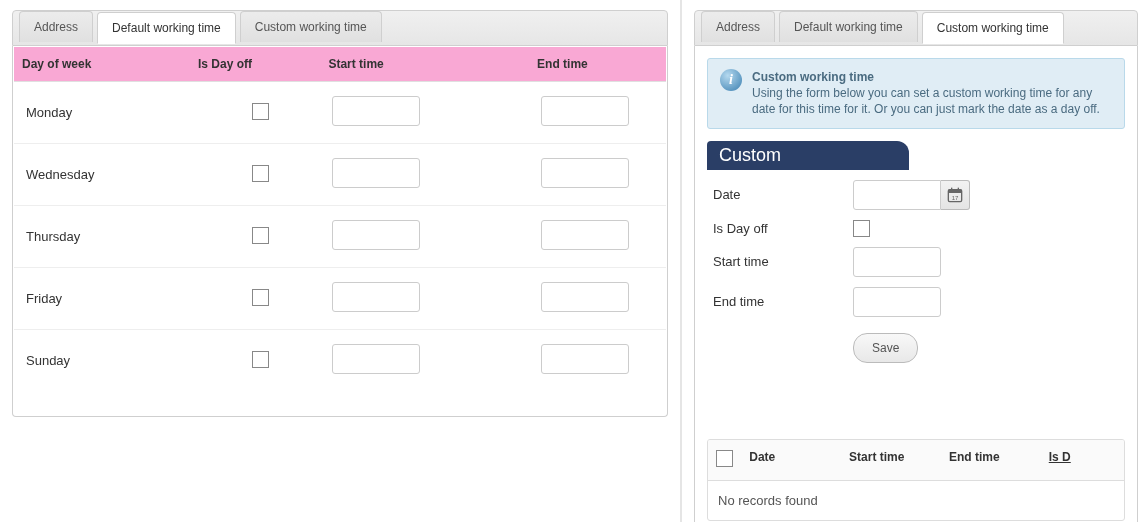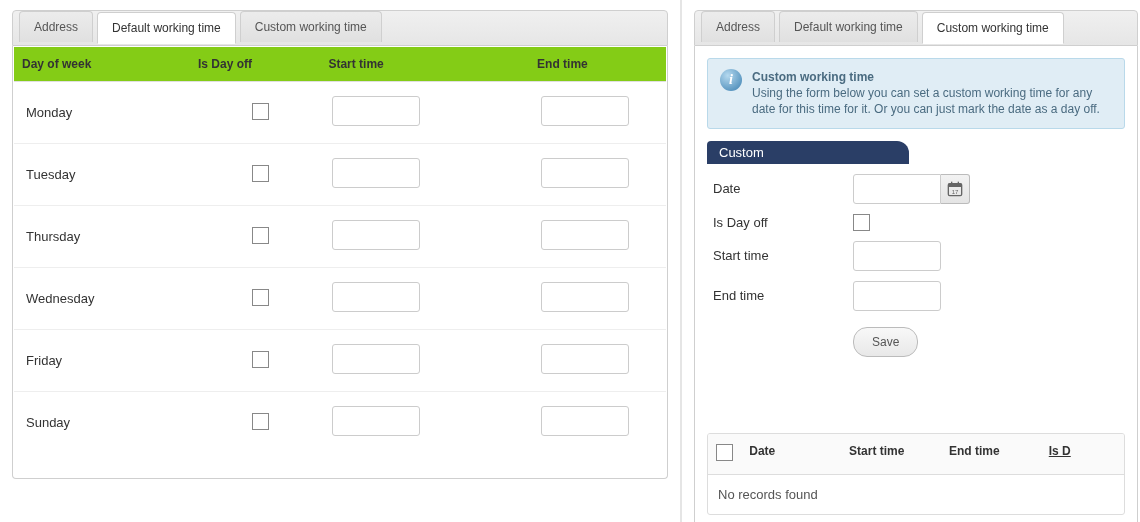--- a/index.html
+++ b/index.html
@@ -92,21 +92,21 @@
   table.grid {
     width: 100%;
     border-collapse: collapse;
   }
   table.grid th {
     text-align: left;
     font-weight: bold;
     font-size: 12px;
     padding: 10px 8px;
     border-bottom: 1px solid #e0e0e0;
-    background: #84cc16;
+    background: #f9a8d4;
   }
   table.grid td {
     padding: 14px 12px;
     border-bottom: 1px solid #eee;
     font-size: 13px;
   }
   table.grid tr:last-child td {
     border-bottom: none;
   }
   .col-day   { width: 27%; }
@@ -173,21 +173,21 @@
   .group{
     margin-top:4px;
   }
   .group-head{
     display:inline-block;
     background:#2a3e66;
     color:#fff;
     padding:4px 20px 4px 12px;
     border-top-left-radius:4px;
     border-top-right-radius:12px;
-    font-size:13px;
+    font-size:18px;
     min-width:170px;
   }
   .form-row{
     display:flex;
     align-items:center;
     padding:10px 0 0 6px;
   }
   .form-row .lbl{
     width:140px;
     font-size:13px;
@@ -260,33 +260,27 @@
           </tr>
         </thead>
         <tbody id="days-body">
             <tr>
               <td class="col-day">Monday</td>
               <td class="col-off"><span class="chk centered"></span></td>
               <td class="col-start"><span class="txt-in"></span></td>
               <td class="col-end"><span class="txt-in"></span></td>
             </tr>
             <tr>
-              <td class="col-day">Tuesday</td>
+              <td class="col-day">Wednesday</td>
               <td class="col-off"><span class="chk centered"></span></td>
               <td class="col-start"><span class="txt-in"></span></td>
               <td class="col-end"><span class="txt-in"></span></td>
             </tr>
             <tr>
               <td class="col-day">Thursday</td>
-              <td class="col-off"><span class="chk centered"></span></td>
-              <td class="col-start"><span class="txt-in"></span></td>
-              <td class="col-end"><span class="txt-in"></span></td>
-            </tr>
-            <tr>
-              <td class="col-day">Wednesday</td>
               <td class="col-off"><span class="chk centered"></span></td>
               <td class="col-start"><span class="txt-in"></span></td>
               <td class="col-end"><span class="txt-in"></span></td>
             </tr>
             <tr>
               <td class="col-day">Friday</td>
               <td class="col-off"><span class="chk centered"></span></td>
               <td class="col-start"><span class="txt-in"></span></td>
               <td class="col-end"><span class="txt-in"></span></td>
             </tr>

